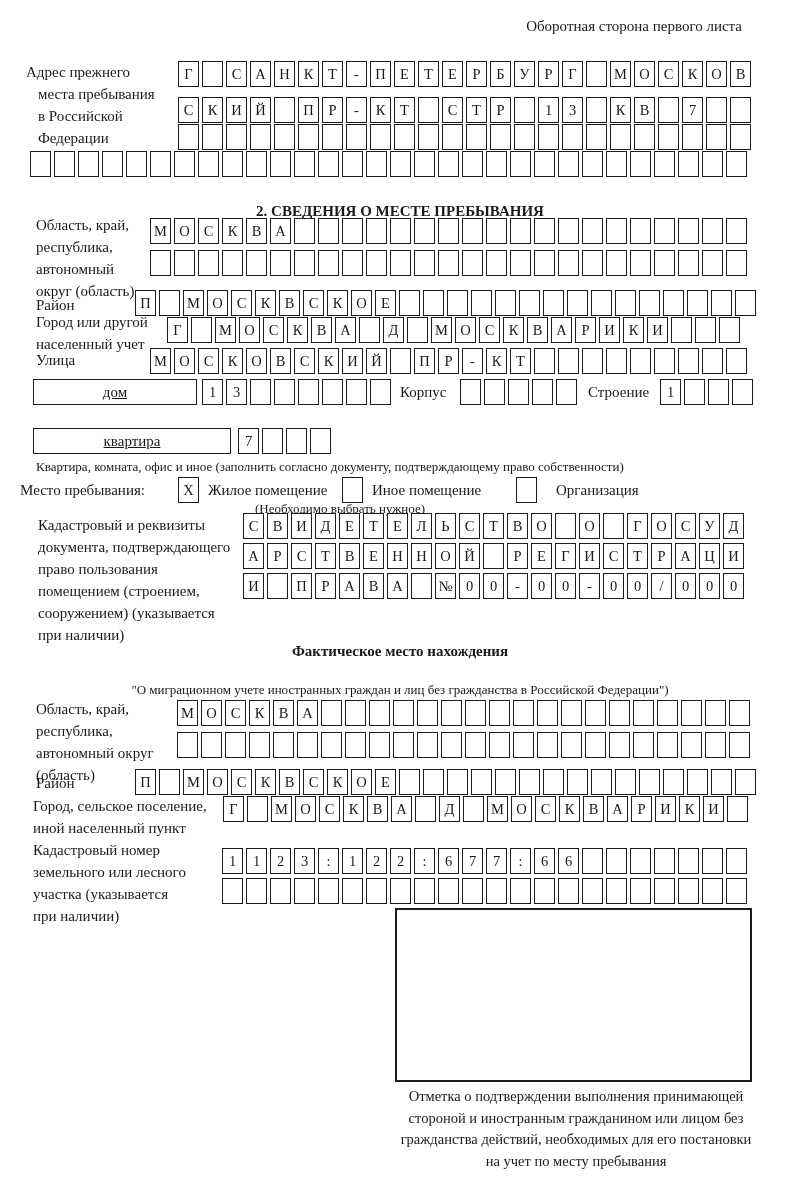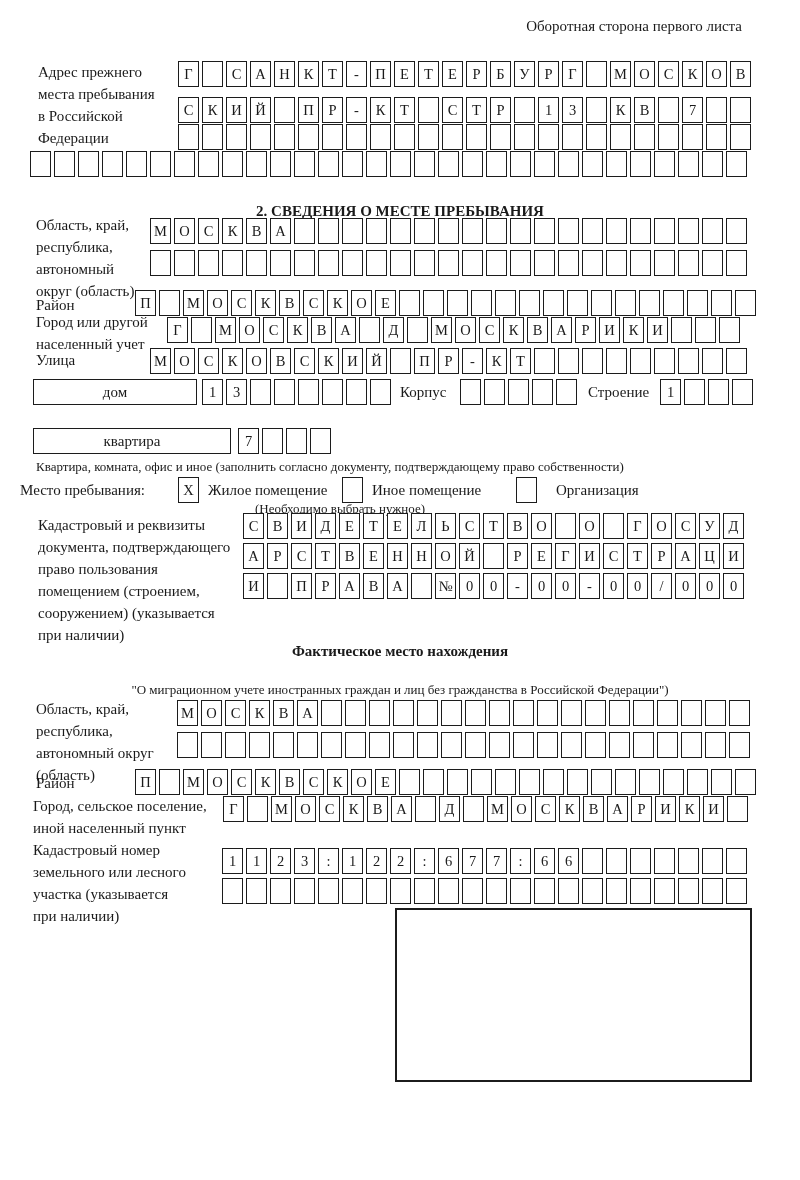--- a/index.html
+++ b/index.html
@@ -14,37 +14,37 @@
   .center{text-align:center;}
   .bold{font-weight:bold;}
   .cellrow{position:absolute;display:flex;gap:3px;}
   .cell{
     flex:0 0 21px;width:21px;height:26px;box-sizing:border-box;
     border:1.6px solid #1c1c1c;display:flex;align-items:center;justify-content:center;
     font-size:14.5px;background:#fff;
   }
   .wbox{
     position:absolute;height:26px;box-sizing:border-box;border:1.6px solid #1c1c1c;
-    display:flex;align-items:center;justify-content:center;font-size:15px;background:#fff;
+    display:flex;align-items:center;justify-content:center;font-size:15px;background:#fff;text-decoration:underline;
   }
   .chk{
     position:absolute;width:21px;height:26px;box-sizing:border-box;border:1.6px solid #1c1c1c;
     display:flex;align-items:center;justify-content:center;font-size:14.5px;background:#fff;
   }
   .stampbox{position:absolute;left:395px;top:908px;width:357px;height:174px;box-sizing:border-box;border:2px solid #1c1c1c;}
   .caption{position:absolute;left:388px;top:1086px;width:376px;font-size:14.5px;line-height:21.5px;text-align:center;}
 </style>
 </head>
 <body>
 
 <div class="page">
 
   <div class="corner">Оборотная сторона первого листа</div>
 
-  <div class="lbl" style="left:38px;top:63px">Адрес прежнего</div>
+  <div class="lbl" style="left:26px;top:63px">Адрес прежнего</div>
   <div class="lbl" style="left:38px;top:85px">места пребывания</div>
   <div class="lbl" style="left:38px;top:107px">в Российской</div>
   <div class="lbl" style="left:38px;top:129px">Федерации</div>
 
   <div class="cellrow" style="left:178px;top:61px">
       <span class="cell">Г</span>
       <span class="cell"></span>
       <span class="cell">С</span>
       <span class="cell">А</span>
       <span class="cell">Н</span>
@@ -588,14 +588,20 @@
       <span class="cell"></span>
       <span class="cell"></span>
       <span class="cell"></span>
       <span class="cell"></span>
       <span class="cell"></span>
       <span class="cell"></span>
       <span class="cell"></span>
     </div>
 
   <div class="stampbox"></div>
+  <div class="caption">
+    <div>Отметка о подтверждении выполнения принимающей</div>
+    <div>стороной и иностранным гражданином или лицом без</div>
+    <div>гражданства действий, необходимых для его постановки</div>
+    <div>на учет по месту пребывания</div>
+  </div>
 
 </div>
 
 </body></html>

